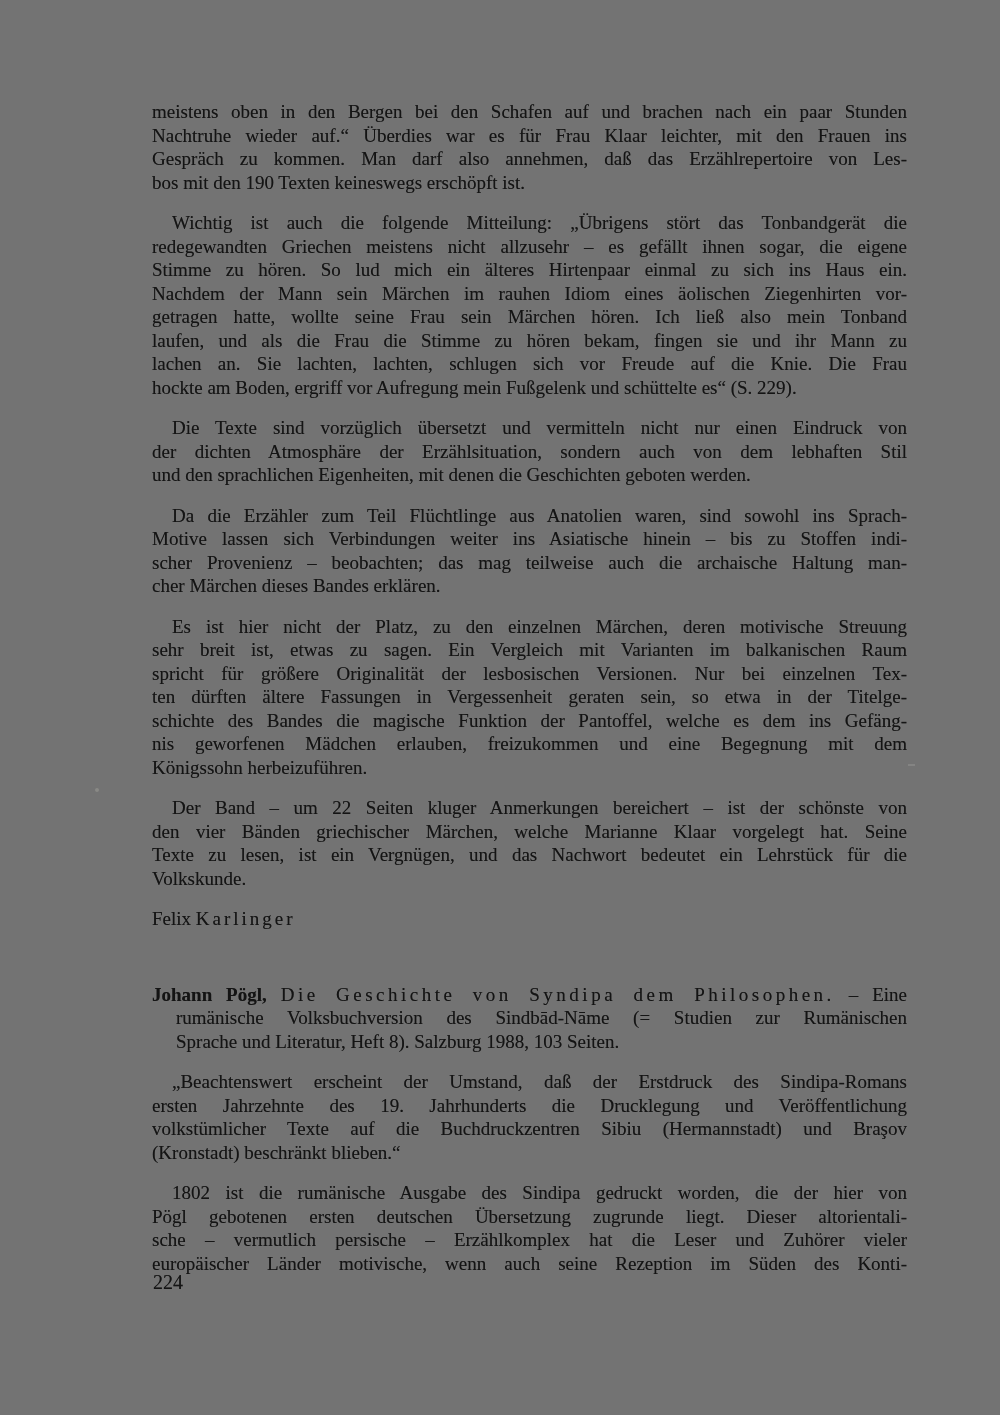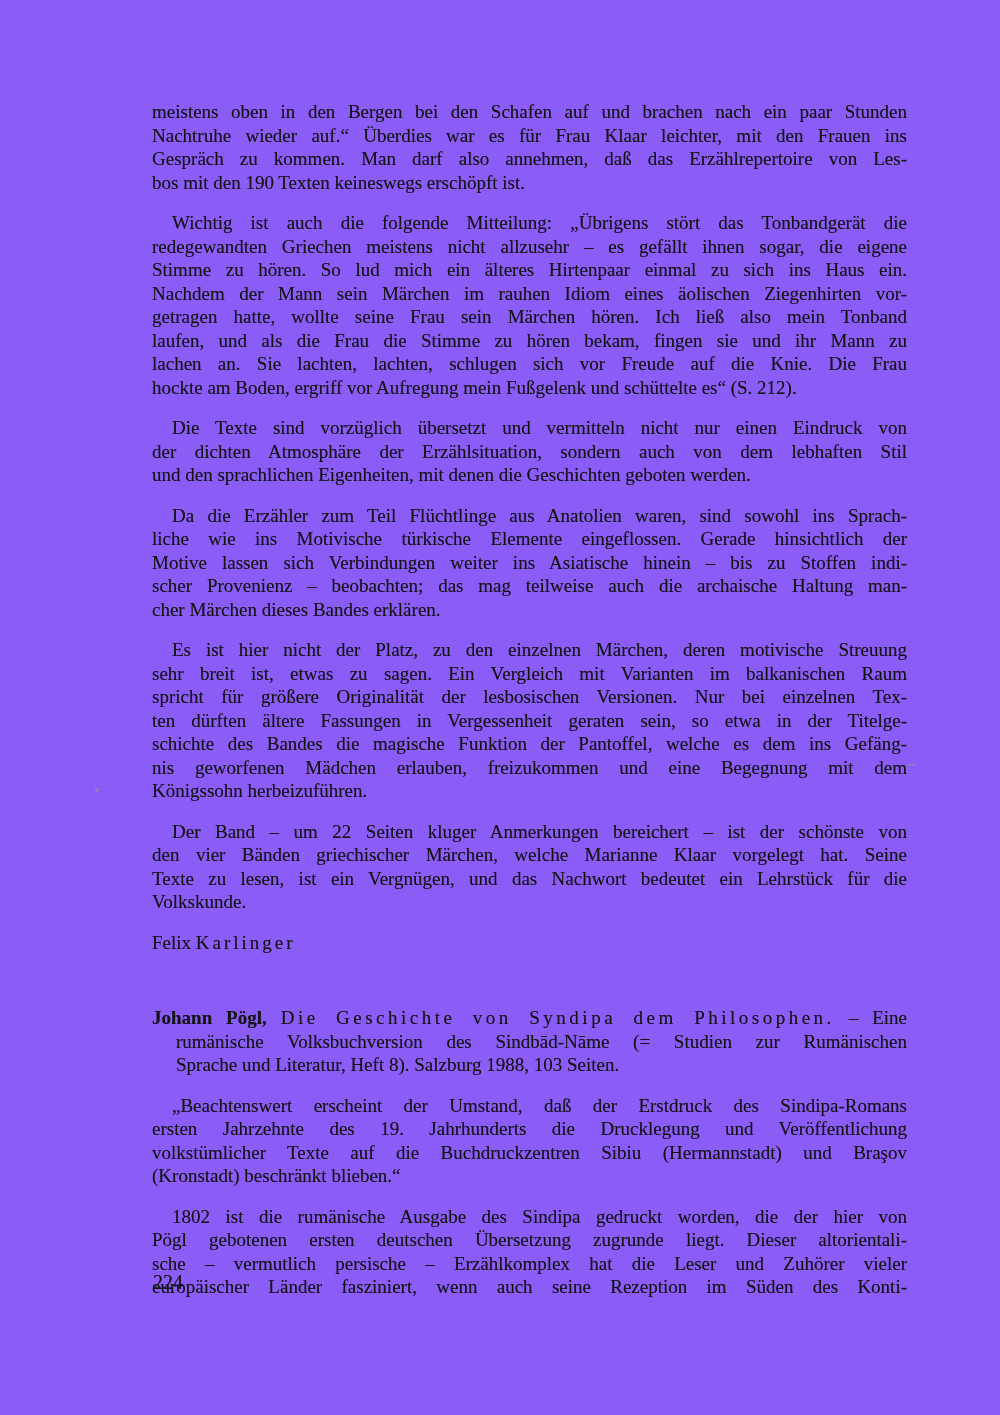--- a/index.html
+++ b/index.html
@@ -1,21 +1,21 @@
 <!DOCTYPE html>
 <html lang="de"><head>
 <meta charset="utf-8">
 <style>
   html, body { margin: 0; padding: 0; background: #ffffff; }
 
   .page {
     position: relative;
     width: 1000px;
     height: 1415px;
-    background: #8b5cf6;
+    background: #737373;
     font-family: "Liberation Serif", "DejaVu Serif", serif;
     color: #141414;
     overflow: hidden;
     text-shadow: 0 0 0.4px rgba(20,20,20,0.45);
   }
 
   .text-block {
     position: absolute;
     left: 152px;
     top: 100px;
@@ -76,30 +76,29 @@
         <div class="line"><span>bos mit den 190 Texten keineswegs erschöpft ist.</span></div>
       </div>
       <div class="block para">
         <div class="line just ind"><span>Wichtig ist auch die folgende Mitteilung: „Übrigens stört das Tonbandgerät die</span></div>
         <div class="line just"><span>redegewandten Griechen meistens nicht allzusehr – es gefällt ihnen sogar, die eigene</span></div>
         <div class="line just"><span>Stimme zu hören. So lud mich ein älteres Hirtenpaar einmal zu sich ins Haus ein.</span></div>
         <div class="line just"><span>Nachdem der Mann sein Märchen im rauhen Idiom eines äolischen Ziegenhirten vor-</span></div>
         <div class="line just"><span>getragen hatte, wollte seine Frau sein Märchen hören. Ich ließ also mein Tonband</span></div>
         <div class="line just"><span>laufen, und als die Frau die Stimme zu hören bekam, fingen sie und ihr Mann zu</span></div>
         <div class="line just"><span>lachen an. Sie lachten, lachten, schlugen sich vor Freude auf die Knie. Die Frau</span></div>
-        <div class="line"><span>hockte am Boden, ergriff vor Aufregung mein Fußgelenk und schüttelte es“ (S. 212).</span></div>
+        <div class="line"><span>hockte am Boden, ergriff vor Aufregung mein Fußgelenk und schüttelte es“ (S. 229).</span></div>
       </div>
       <div class="block para">
         <div class="line just ind"><span>Die Texte sind vorzüglich übersetzt und vermitteln nicht nur einen Eindruck von</span></div>
         <div class="line just"><span>der dichten Atmosphäre der Erzählsituation, sondern auch von dem lebhaften Stil</span></div>
         <div class="line"><span>und den sprachlichen Eigenheiten, mit denen die Geschichten geboten werden.</span></div>
       </div>
       <div class="block para">
         <div class="line just ind"><span>Da die Erzähler zum Teil Flüchtlinge aus Anatolien waren, sind sowohl ins Sprach-</span></div>
-        <div class="line just"><span>liche wie ins Motivische türkische Elemente eingeflossen. Gerade hinsichtlich der</span></div>
         <div class="line just"><span>Motive lassen sich Verbindungen weiter ins Asiatische hinein – bis zu Stoffen indi-</span></div>
         <div class="line just"><span>scher Provenienz – beobachten; das mag teilweise auch die archaische Haltung man-</span></div>
         <div class="line"><span>cher Märchen dieses Bandes erklären.</span></div>
       </div>
       <div class="block para">
         <div class="line just ind"><span>Es ist hier nicht der Platz, zu den einzelnen Märchen, deren motivische Streuung</span></div>
         <div class="line just"><span>sehr breit ist, etwas zu sagen. Ein Vergleich mit Varianten im balkanischen Raum</span></div>
         <div class="line just"><span>spricht für größere Originalität der lesbosischen Versionen. Nur bei einzelnen Tex-</span></div>
         <div class="line just"><span>ten dürften ältere Fassungen in Vergessenheit geraten sein, so etwa in der Titelge-</span></div>
         <div class="line just"><span>schichte des Bandes die magische Funktion der Pantoffel, welche es dem ins Gefäng-</span></div>
@@ -123,19 +122,19 @@
       <div class="block para">
         <div class="line just ind"><span>„Beachtenswert erscheint der Umstand, daß der Erstdruck des Sindipa-Romans</span></div>
         <div class="line just"><span>ersten Jahrzehnte des 19. Jahrhunderts die Drucklegung und Veröffentlichung</span></div>
         <div class="line just"><span>volkstümlicher Texte auf die Buchdruckzentren Sibiu (Hermannstadt) und Braşov</span></div>
         <div class="line"><span>(Kronstadt) beschränkt blieben.“</span></div>
       </div>
       <div class="block para">
         <div class="line just ind"><span>1802 ist die rumänische Ausgabe des Sindipa gedruckt worden, die der hier von</span></div>
         <div class="line just"><span>Pögl gebotenen ersten deutschen Übersetzung zugrunde liegt. Dieser altorientali-</span></div>
         <div class="line just"><span>sche – vermutlich persische – Erzählkomplex hat die Leser und Zuhörer vieler</span></div>
-        <div class="line just"><span>europäischer Länder fasziniert, wenn auch seine Rezeption im Süden des Konti-</span></div>
+        <div class="line just"><span>europäischer Länder motivische, wenn auch seine Rezeption im Süden des Konti-</span></div>
       </div>
     </div>
   <div class="speck s1"></div>
   <div class="speck s2"></div>
   <div class="page-number">224</div>
 </div>
 
 </body></html>

